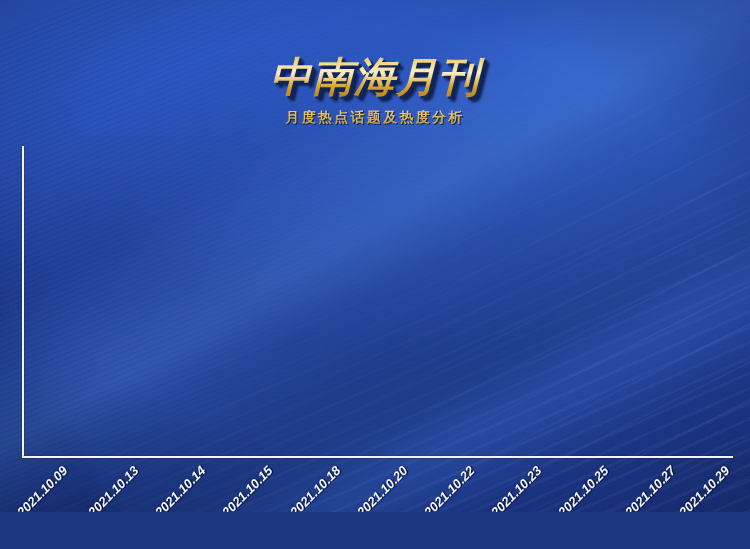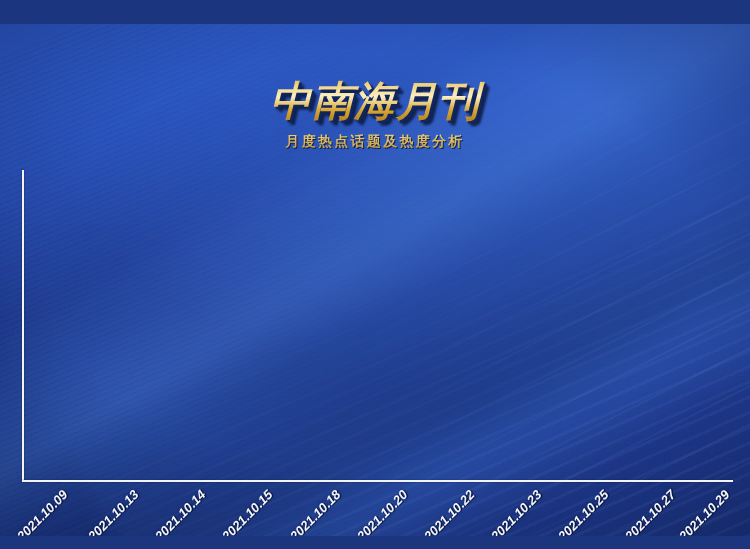--- a/index.html
+++ b/index.html
@@ -8,21 +8,20 @@
     padding: 0;
     background: #1b357f;
   }
   #stage {
     position: relative;
     width: 750px;
     height: 512px;
     overflow: hidden;
     background: #23439f;
     font-family: "Liberation Sans", "DejaVu Sans", sans-serif;
-    margin-top: 24px;
   }
 
   
   .bg-base {
     position: absolute;
     inset: 0;
     background:
       radial-gradient(ellipse 900px 520px at 78% 12%, #3060d0 0%, rgba(48,96,208,0) 62%),
       radial-gradient(ellipse 760px 460px at 8% 6%, #2b57c4 0%, rgba(43,87,196,0) 58%),
       radial-gradient(ellipse 1000px 600px at 20% 88%, #1d3a8f 0%, rgba(29,58,143,0) 66%),

